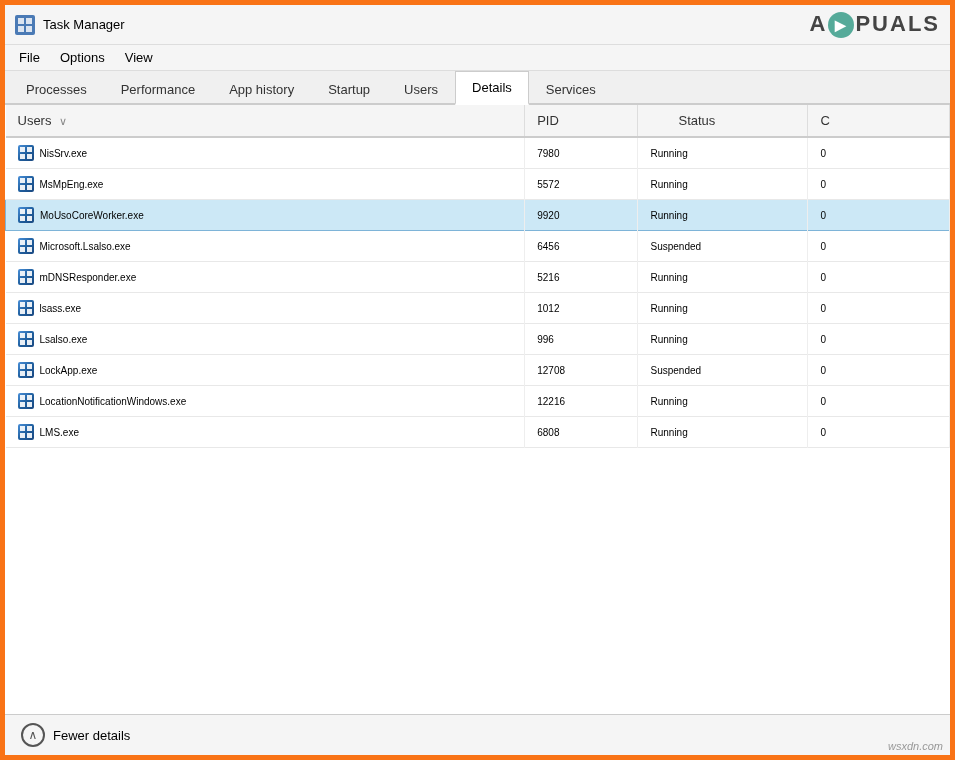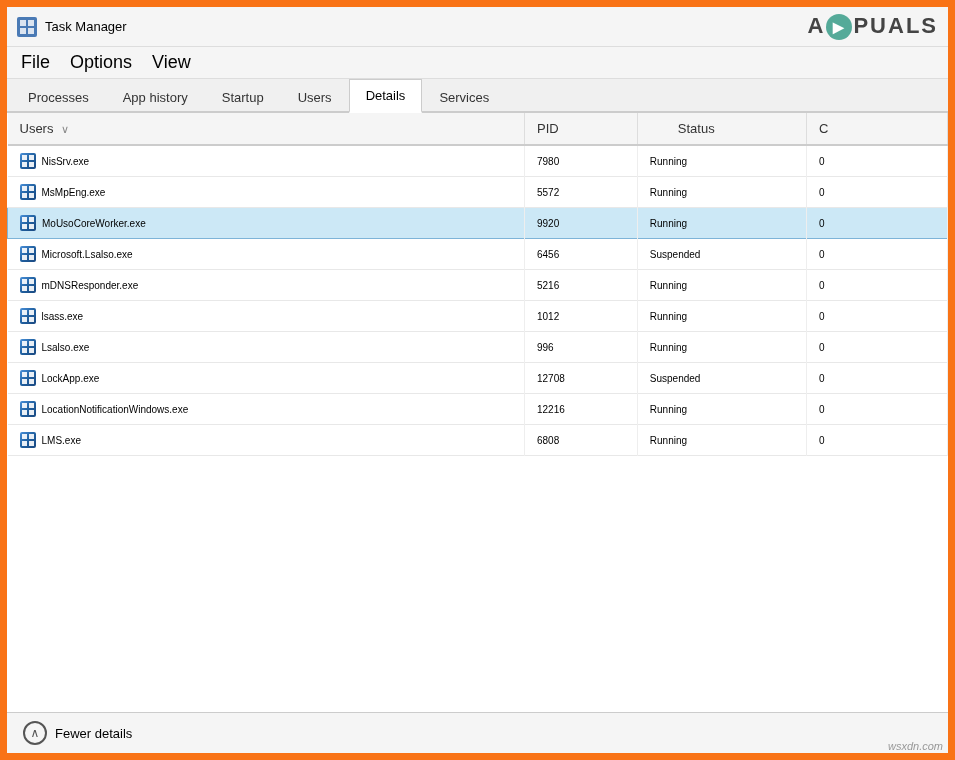--- a/index.html
+++ b/index.html
@@ -12,21 +12,21 @@
       font-size: 13px;
       background: #f0f0f0;
       width: 955px;
       height: 760px;
       overflow: hidden;
     }
     .window {
       width: 955px;
       height: 760px;
       background: #4d7c0f;
-      border: 7px solid #f97316;
+      border: 5px solid #f97316;
       display: flex;
       flex-direction: column;
     }
     .title-bar {
       display: flex;
       align-items: center;
       padding: 6px 10px;
       background: #f5f5f5;
       border-bottom: 1px solid #ddd;
       gap: 8px;
@@ -59,21 +59,21 @@
       align-items: center;
       padding: 2px 6px;
       background: #f5f5f5;
       border-bottom: 1px solid #ddd;
       gap: 4px;
     }
     .menu-item {
       padding: 3px 8px;
       color: #000;
       cursor: pointer;
-      font-size: 18px;
+      font-size: 13px;
     }
     .tabs-bar {
       display: flex;
       align-items: flex-end;
       background: #f0f0f0;
       border-bottom: 2px solid #ccc;
       padding: 0 4px;
     }
     .tab {
       padding: 8px 16px;
@@ -212,20 +212,21 @@
   </div>
 
   <div class="menu-bar">
     <span class="menu-item">File</span>
     <span class="menu-item">Options</span>
     <span class="menu-item">View</span>
   </div>
 
   <div class="tabs-bar">
     <div class="tab">Processes</div>
+    <div class="tab">Performance</div>
     <div class="tab">App history</div>
     <div class="tab">Startup</div>
     <div class="tab">Users</div>
     <div class="tab active">Details</div>
     <div class="tab">Services</div>
   </div>
 
   <div class="content-area">
     <div class="table-container">
       <table>

